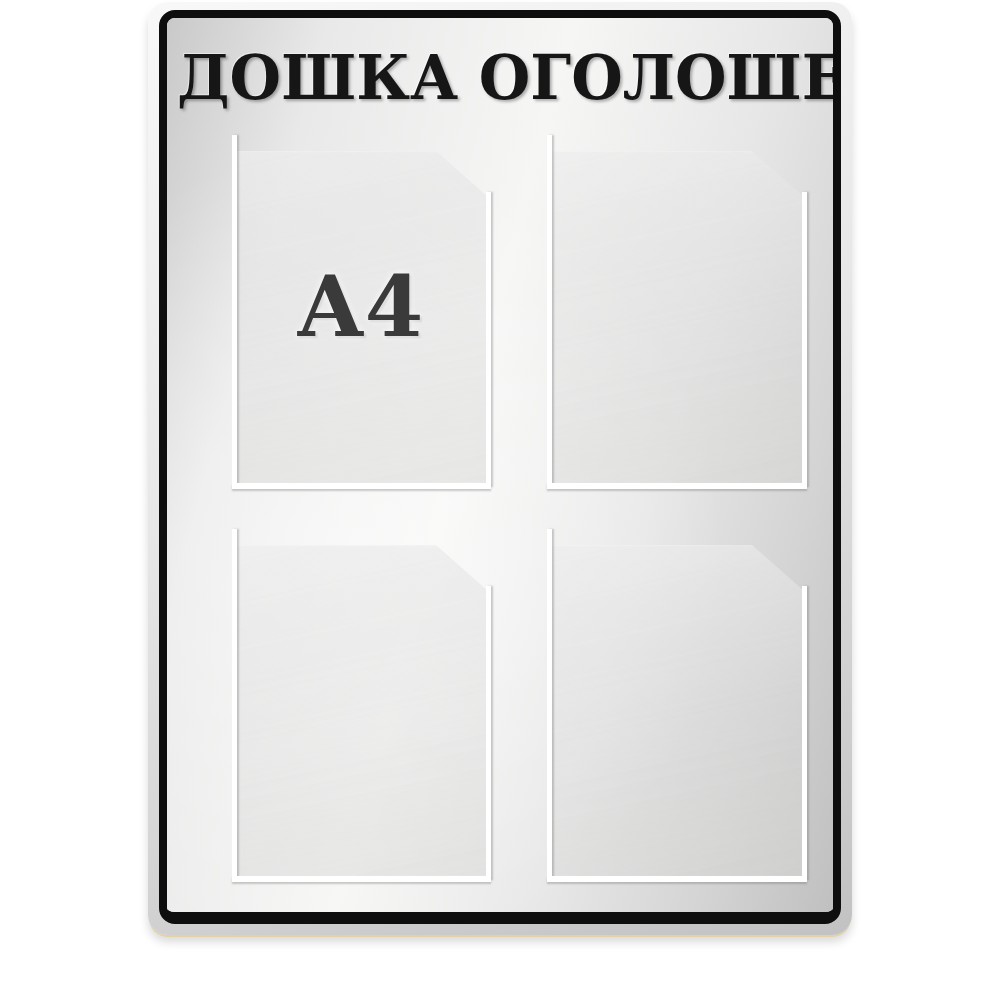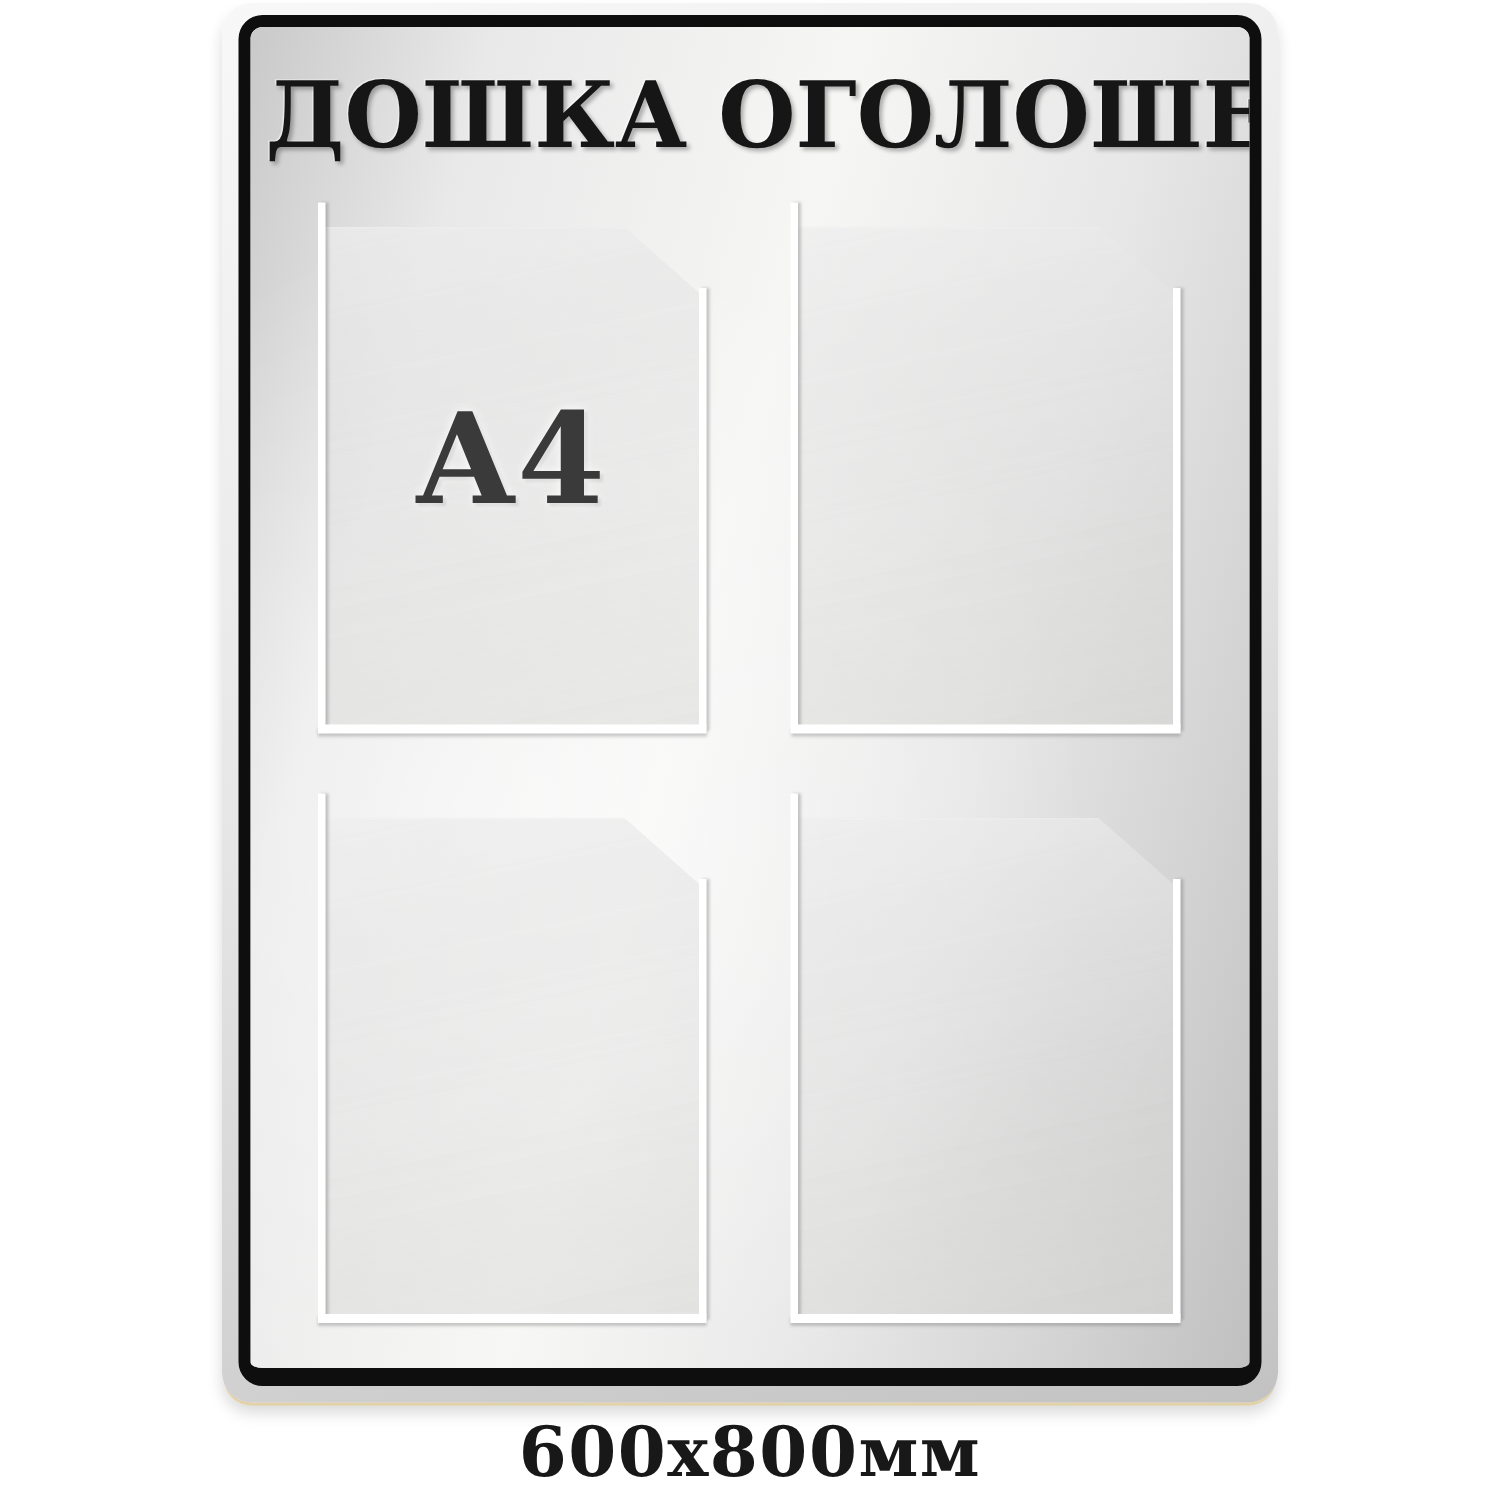--- a/index.html
+++ b/index.html
@@ -46,21 +46,21 @@
     font-size: 61px;
     font-weight: bold;
     letter-spacing: 0px;
     color: #161616;
     white-space: nowrap;
     transform: scaleX(0.97);
     text-shadow: 2px 2px 3px rgba(0,0,0,0.30), -1px -1px 0 rgba(255,255,255,0.5);
   }
 
   
-  .pocket { position: absolute; }
+  .pocket { position: absolute; margin-left: 20px; }
   .pocket-1 { left: 45px;  top: 117px; width: 259px; height: 354px; }
   .pocket-2 { left: 360px; top: 117px; width: 260px; height: 354px; }
   .pocket-3 { left: 45px;  top: 511px; width: 259px; height: 353px; }
   .pocket-4 { left: 360px; top: 511px; width: 260px; height: 353px; }
 
   .sheet {
     position: absolute;
     left: 3px; right: 3px; top: 16px; bottom: 5px;
     background: linear-gradient(168deg, rgba(255,255,255,0.65) 0%, rgba(250,250,249,0.35) 55%, rgba(240,240,238,0.45) 100%);
     clip-path: polygon(0 0, calc(100% - 52px) 0, 100% 46px, 100% 100%, 0 100%);
@@ -133,15 +133,14 @@
           <div class="sheet"></div>
           <div class="edge edge-left"></div>
           <div class="edge edge-right"></div>
           <div class="edge edge-bottom"></div>
         </div>
 
       </div>
     </div>
   </div>
 
-  <div class="size-caption">600x800мм</div>
 
 </div>
 
 </body></html>

